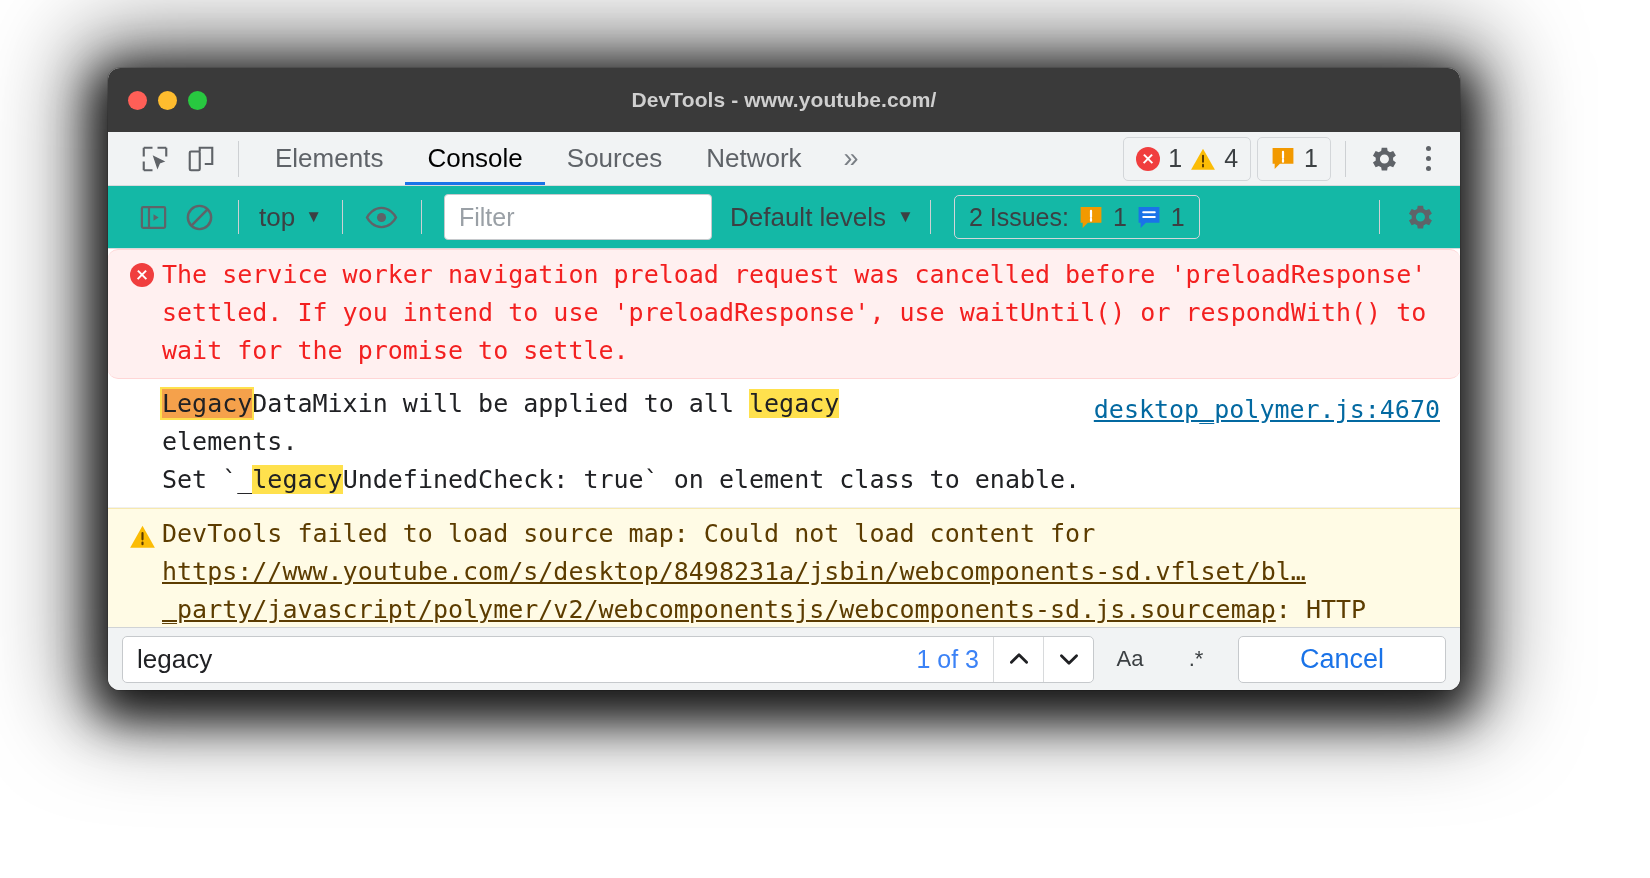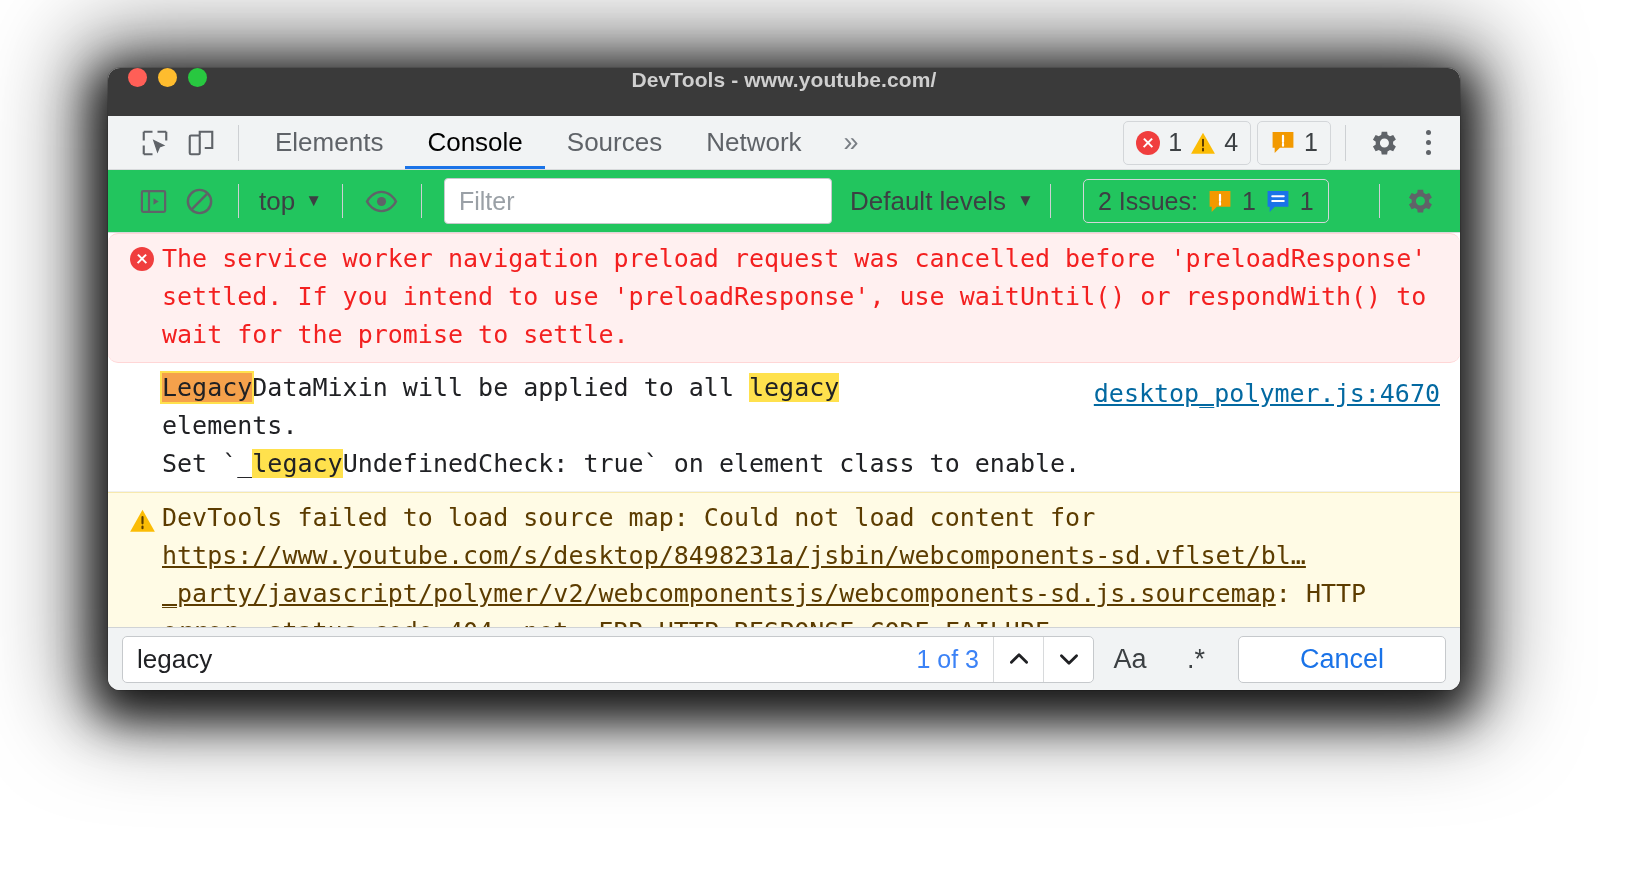--- a/index.html
+++ b/index.html
@@ -25,24 +25,24 @@
     box-shadow: 0 0 0 1px rgba(0,0,0,.12),
                 0 14px 46px 14px rgba(0,0,0,.85),
                 0 0 90px 30px rgba(0,0,0,.55);
     overflow: hidden;
     display: flex;
     flex-direction: column;
   }
 
   
   .titlebar {
-    height: 48px;
+    height: 64px;
     background: #3a3a3a;
     display: flex;
-    align-items: flex-start;
+    align-items: center;
     position: relative;
     flex: none;
   }
   .traffic {
     display: flex;
     gap: 11px;
     padding-left: 20px;
     z-index: 2;
   }
   .dot { width: 19px; height: 19px; border-radius: 50%; }
@@ -132,61 +132,61 @@
     width: 28px; height: 40px;
     display: flex; flex-direction: column;
     align-items: center; justify-content: center; gap: 5px;
     margin-left: 8px;
   }
   .kebab i { width: 5px; height: 5px; border-radius: 50%; background: #5f6368; display:block; }
 
   
   .consolebar {
     height: 63px;
-    background: #22c55e;
+    background: #14b8a6;
     border-bottom: 1px solid #d8dadc;
     display: flex;
     align-items: center;
     padding: 0 18px 0 22px;
     flex: none;
   }
   .cb-icon {
     width: 46px; height: 46px;
     display:flex; align-items:center; justify-content:center;
     color:#5f6368;
   }
   .cb-sep { width:1px; height:34px; background:#cdd0d3; margin:0 16px; }
   .ctx {
     display:flex; align-items:center; gap:10px;
     font-size:26px; color:#3c4043; padding:0 4px; white-space:nowrap;
   }
   .caret { font-size: 17px; color:#3c4043; }
   .filter-input {
     flex: 0 0 auto;
-    width: 388px;
+    width: 268px;
     height: 46px;
     background: #ffffff;
     border: 1px solid #c6c9cc;
     border-radius: 4px;
     font-size: 25px;
     color: #9aa0a6;
     padding: 0 14px;
     display: flex; align-items: center;
     margin-left: 6px;
     font-family: "Liberation Sans", sans-serif;
   }
   .levels {
     display:flex; align-items:center; gap:11px;
     font-size:26px; color:#3c4043; white-space:nowrap;
     margin-left: 18px;
   }
   .issues-box {
     display:flex; align-items:center; gap:9px;
     border:1px solid #d3d6d9; border-radius:5px;
-    padding:4px 14px; height:44px; margin-left: 16px;
+    padding:4px 14px; height:44px; margin-left: 7px;
   }
   .issues-box .lbl { font-size:25px; color:#3c4043; white-space:nowrap; }
   .issues-box .num { font-size:25px; color:#3c4043; }
 
   
   .console-area {
     flex: 1 1 auto;
     overflow: hidden;
     background: #fff;
     font-family: "DejaVu Sans Mono", monospace;
@@ -276,21 +276,21 @@
   .nav-btn {
     width: 50px; height: 100%;
     border-left: 1px solid #d8dadc;
     display: flex; align-items: center; justify-content: center;
     color: #202124;
     font-size: 23px;
   }
   .opt-btn {
     width: 60px; height: 47px;
     display: flex; align-items: center; justify-content: center;
-    font-size: 27px; color: #3c4043;
+    font-size: 22px; color: #3c4043;
     margin-left: 6px;
     font-family: "Liberation Sans", sans-serif;
   }
   .cancel-btn {
     margin-left: 12px;
     height: 47px;
     min-width: 208px;
     border: 1px solid #c6c9cc;
     border-radius: 5px;
     background: #fff;

